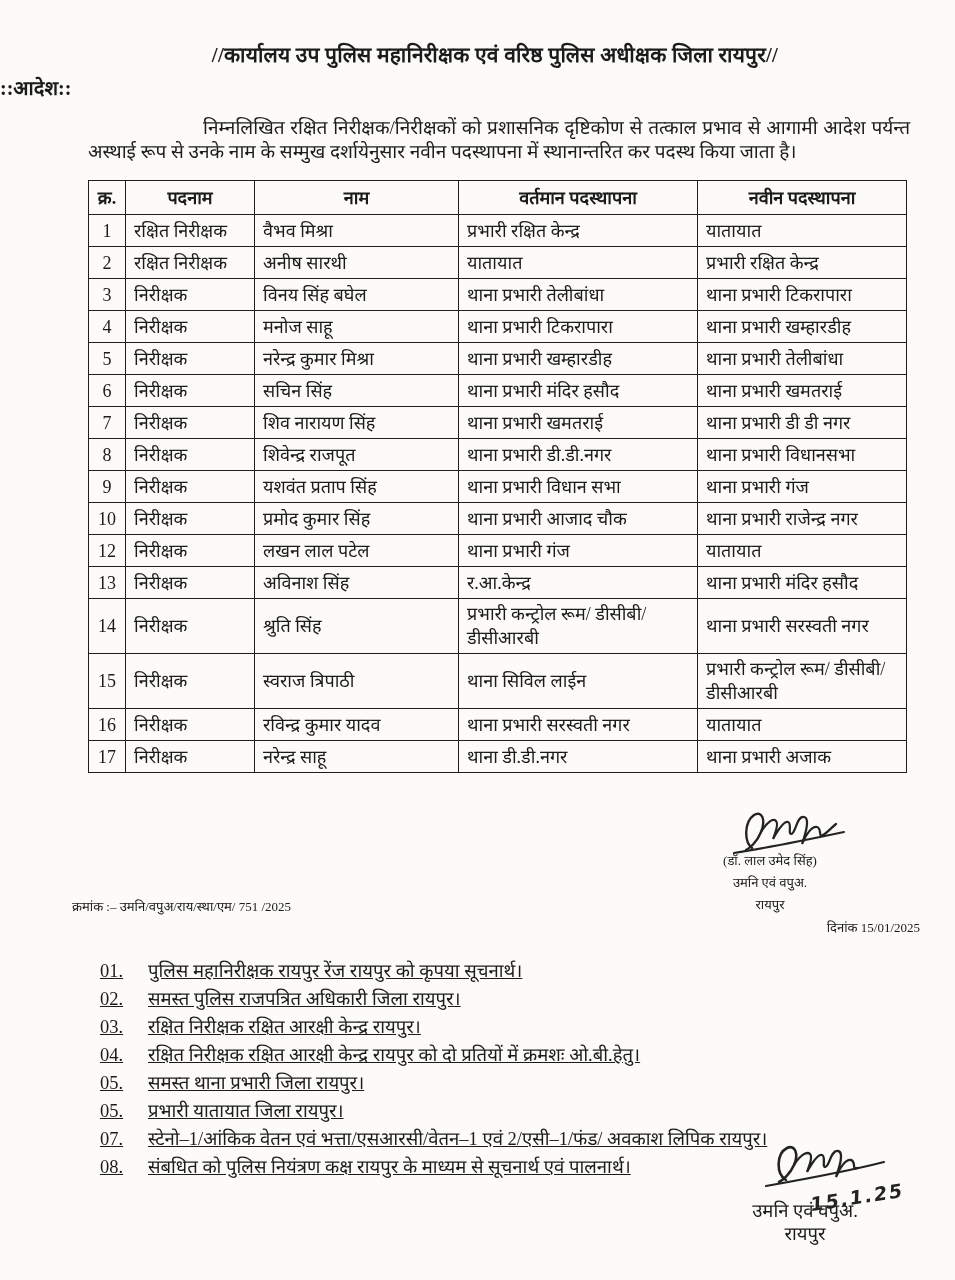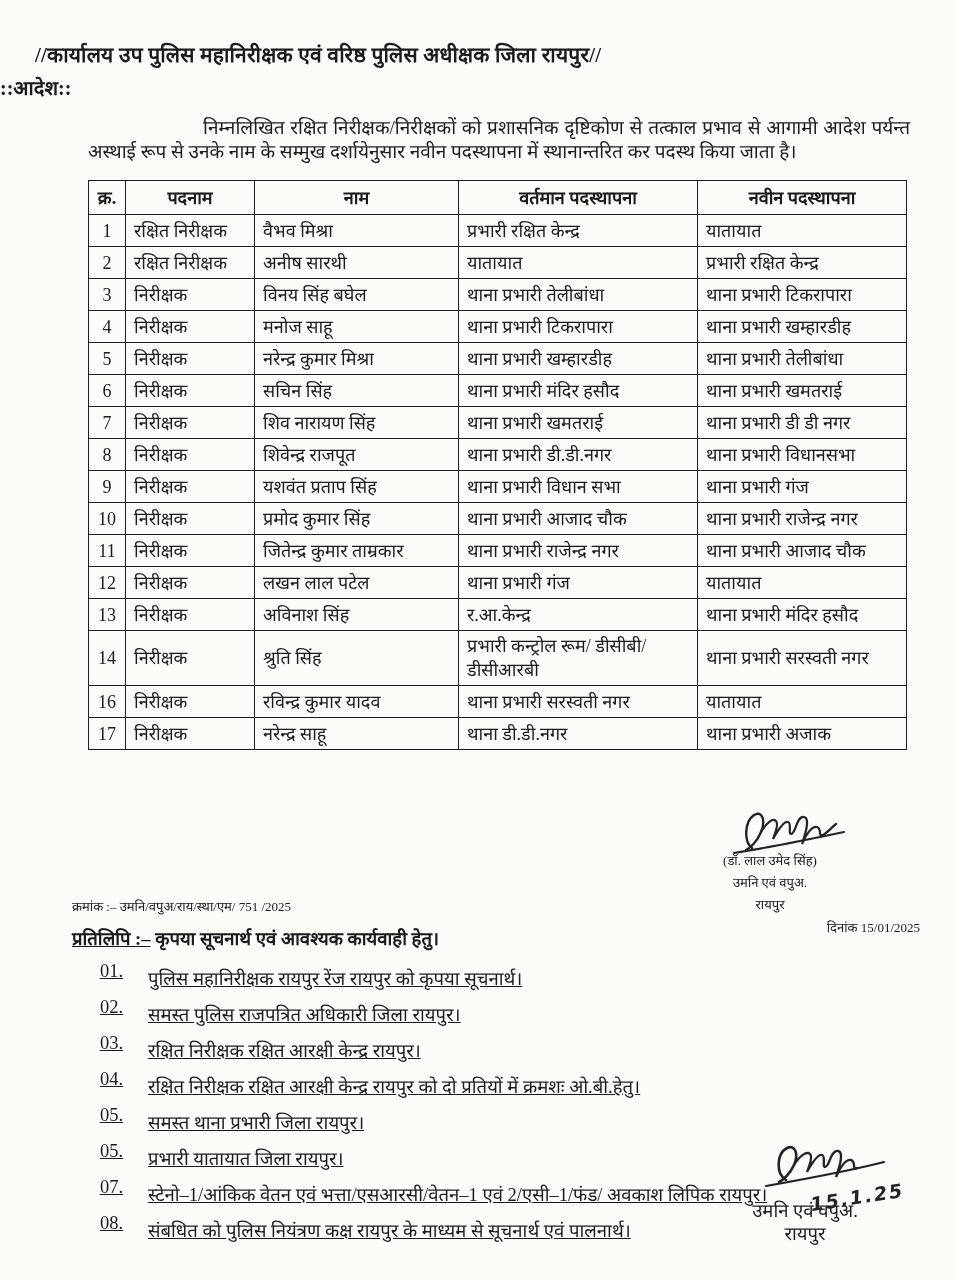--- a/index.html
+++ b/index.html
@@ -4,21 +4,21 @@
 <style>
   * { margin:0; padding:0; box-sizing:border-box; }
   html,body { background:#e8e6e2; }
   body { font-family:"Liberation Serif","DejaVu Serif","DejaVu Sans",serif; }
   .page {
     position:relative; width:955px; height:1280px; margin:0 auto;
     background:#fcfbf8; color:#1b1b1b; overflow:hidden;
   }
   .doc-title {
     position:absolute; top:40px; left:0; width:100%;
-    font-size:21px; font-weight:bold; letter-spacing:.2px;padding-left:35px;
+    text-align:center; font-size:21px; font-weight:bold; letter-spacing:.2px;padding-left:35px;
   }
   .doc-subtitle {
     position:absolute; top:74px; left:0; width:100%;
     text-align:left; font-size:20px; font-weight:bold;
   }
   .intro {
     position:absolute; top:116px; left:88px; width:822px;
     font-size:19px; line-height:24px; text-align:justify; text-indent:115px;
   }
   table.order-table {
@@ -44,21 +44,21 @@
   .pratilipi {
     position:absolute; top:925px; left:72px; font-size:18.5px; font-weight:bold;
   }
   .pratilipi .u { text-decoration:underline; }
   .copy-list {
     position:absolute; top:958px; left:100px; width:810px;
     font-size:18.5px; line-height:27px;text-decoration:underline;
   }
   .copy-item { display:flex; gap:12px; margin-bottom:1px; }
   .copy-item .n { flex:0 0 36px; }
-  .copy-item .t { flex:1;margin-top:8px; }
+  .copy-item .t { flex:1; }
   .sig-block-2 {
     position:absolute; top:1142px; left:690px; width:230px;
     text-align:center; font-size:18.5px; line-height:23px;
   }
   .sig-block-2 .scribble { display:block; margin:0 auto -4px 70px; }
   .hand-date {
     position:absolute; top:44px; left:120px;
     font-family:"DejaVu Sans",sans-serif; font-style:italic; font-weight:bold;
     font-size:19px; transform:rotate(-9deg); letter-spacing:2px; color:#232323;
   }
@@ -155,46 +155,46 @@
           <td>थाना प्रभारी गंज</td>
         </tr>
         <tr>
           <td class="c-num">10</td>
           <td>निरीक्षक</td>
           <td>प्रमोद कुमार सिंह</td>
           <td>थाना प्रभारी आजाद चौक</td>
           <td>थाना प्रभारी राजेन्द्र नगर</td>
         </tr>
         <tr>
-          <td class="c-num">11</td>
-          <td>निरीक्षक</td>
-          <td>जितेन्द्र कुमार ताम्रकार</td>
-          <td>थाना प्रभारी राजेन्द्र नगर</td>
-          <td>थाना प्रभारी आजाद चौक</td>
-        </tr>
-        <tr>
           <td class="c-num">12</td>
           <td>निरीक्षक</td>
           <td>लखन लाल पटेल</td>
           <td>थाना प्रभारी गंज</td>
           <td>यातायात</td>
         </tr>
         <tr>
           <td class="c-num">13</td>
           <td>निरीक्षक</td>
           <td>अविनाश सिंह</td>
           <td>र.आ.केन्द्र</td>
           <td>थाना प्रभारी मंदिर हसौद</td>
         </tr>
         <tr>
           <td class="c-num">14</td>
           <td>निरीक्षक</td>
           <td>श्रुति सिंह</td>
           <td>प्रभारी कन्ट्रोल रूम/ डीसीबी/डीसीआरबी</td>
           <td>थाना प्रभारी सरस्वती नगर</td>
+        </tr>
+        <tr>
+          <td class="c-num">15</td>
+          <td>निरीक्षक</td>
+          <td>स्वराज त्रिपाठी</td>
+          <td>थाना सिविल लाईन</td>
+          <td>प्रभारी कन्ट्रोल रूम/ डीसीबी/डीसीआरबी</td>
         </tr>
         <tr>
           <td class="c-num">16</td>
           <td>निरीक्षक</td>
           <td>रविन्द्र कुमार यादव</td>
           <td>थाना प्रभारी सरस्वती नगर</td>
           <td>यातायात</td>
         </tr>
         <tr>
           <td class="c-num">17</td>
@@ -213,24 +213,20 @@
       <path d="M4,45 C36,40 76,32 114,24" stroke-width="2"></path>
     </svg>
     <div>(डॉ. लाल उमेद सिंह)</div>
     <div>उमनि एवं वपुअ.</div>
     <div>रायपुर</div>
     <div class="sig-date">दिनांक 15/01/2025</div>
   </div>
 
   <div class="kramank">क्रमांक :– उमनि/वपुअ/राय/स्था/एम/ 751 /2025</div>
 
-  <div class="pratilipi">
-    <span class="u">प्रतिलिपि :–</span>
-    <span>कृपया सूचनार्थ एवं आवश्यक कार्यवाही हेतु।</span>
-  </div>
 
   <div class="copy-list" id="copy-list">
       <div class="copy-item">
         <span class="n">01.</span>
         <span class="t">पुलिस महानिरीक्षक रायपुर रेंज रायपुर को कृपया सूचनार्थ।</span>
       </div>
       <div class="copy-item">
         <span class="n">02.</span>
         <span class="t">समस्त पुलिस राजपत्रित अधिकारी जिला रायपुर।</span>
       </div>

